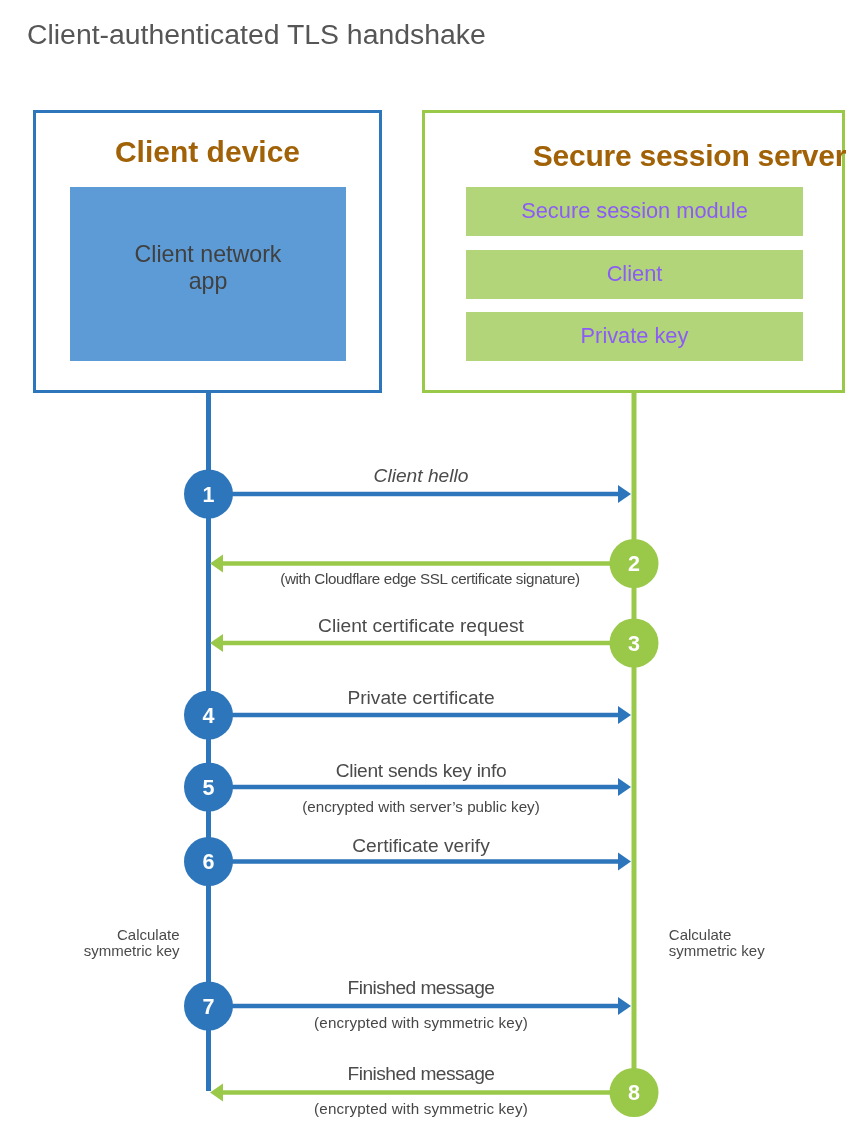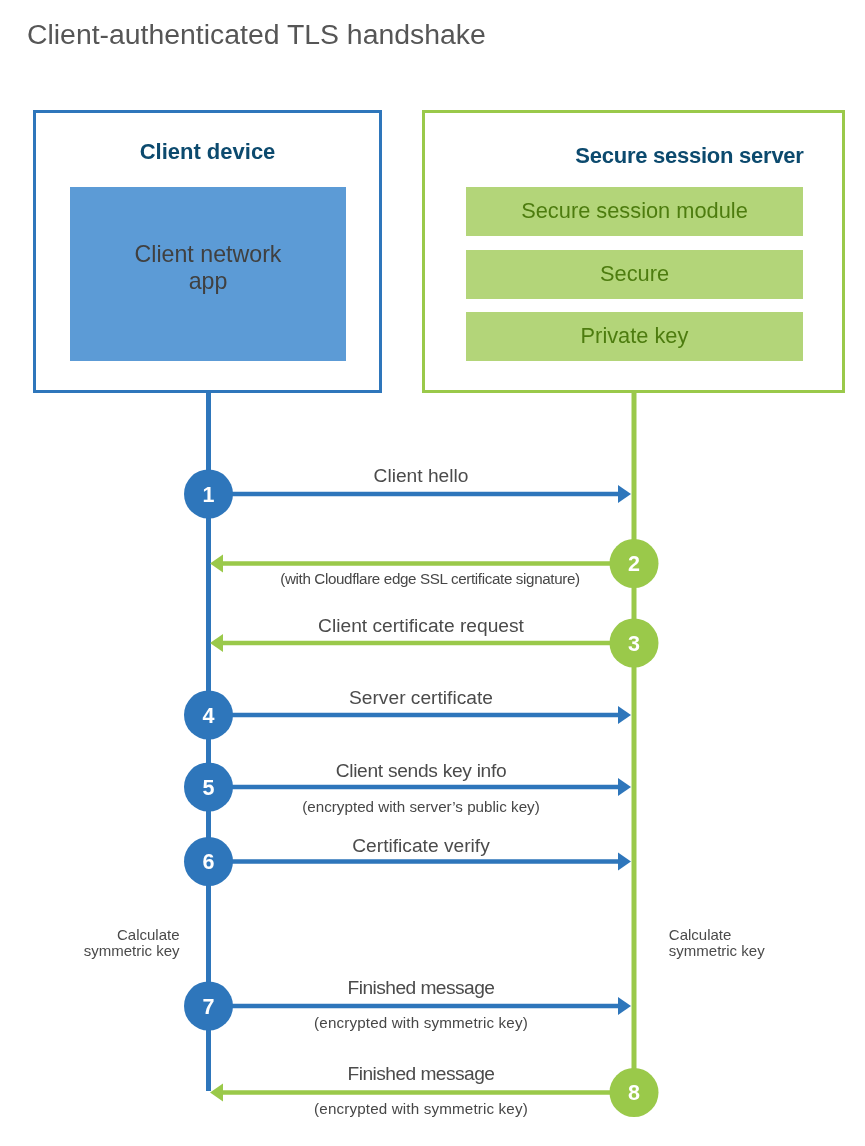--- a/index.html
+++ b/index.html
@@ -1,26 +1,26 @@
 <!DOCTYPE html>
 <html><head>
 <meta charset="utf-8">
 <style>
   html,body{margin:0;padding:0;}
   body{width:865px;height:1146px;background:#ffffff;font-family:"Liberation Sans",sans-serif;}
   .page{position:relative;width:865px;height:1146px;overflow:hidden;}
   .abs{position:absolute;}
   .title{left:27px;top:17.9px;font-size:28.4px;line-height:33px;color:#565656;letter-spacing:0px;white-space:nowrap;}
-  .boxhdr{font-weight:bold;font-size:22px;line-height:24px;color:#0c4a6e;text-align:center;white-space:nowrap;}
+  .boxhdr{font-weight:bold;font-size:30px;line-height:24px;color:#a16207;text-align:center;white-space:nowrap;}
   .bluebox{left:33px;top:110px;width:343px;height:277px;border:3px solid #2e76bb;}
   .greenbox{left:422px;top:110px;width:417px;height:277px;border:3px solid #9ac94a;}
   .bluefill{left:70px;top:187px;width:276px;height:174px;background:#5c9bd6;}
   .bluefill .txt{position:absolute;left:0;top:54.4px;width:276px;text-align:center;color:#404040;font-size:23.2px;line-height:27px;}
   .bar{left:466px;width:337px;height:49px;background:#b3d579;}
-  .bartxt{width:337px;left:466px;text-align:center;color:#4d7c0f;font-size:21.8px;line-height:24px;white-space:nowrap;}
+  .bartxt{width:337px;left:466px;text-align:center;color:#8b5cf6;font-size:21.8px;line-height:24px;white-space:nowrap;}
   .lbl{font-size:19.2px;line-height:22px;color:#4b4b4b;text-align:center;white-space:nowrap;}
   .sub{font-size:15.2px;line-height:17px;color:#474747;text-align:center;white-space:nowrap;}
   .side{font-size:15px;color:#4a4a4a;line-height:17.15px;}
 </style>
 </head>
 <body>
 <div class="page">
   <div class="abs title">Client-authenticated TLS handshake</div>
 
   <div class="abs bluebox"></div>
@@ -28,21 +28,21 @@
   <div class="abs bluefill">
       <div class="txt">Client network<br>app</div>
     </div>
 
   <div class="abs greenbox"></div>
   <div class="abs boxhdr" style="left:422px;top:144px;width:473px;letter-spacing:-0.25px;padding-left:31px;">Secure session server</div>
   <div class="abs bar" style="top:187px;"></div>
   <div class="abs bar" style="top:249.5px;"></div>
   <div class="abs bar" style="top:312px;"></div>
   <div class="abs bartxt" style="top:199.3px;">Secure session module</div>
-  <div class="abs bartxt" style="top:261.8px;">Secure</div>
+  <div class="abs bartxt" style="top:261.8px;">Client</div>
   <div class="abs bartxt" style="top:324.3px;">Private key</div>
 
   <svg class="abs" style="left:0;top:0;" width="865" height="1146" viewBox="0 0 865 1146">
 
     <rect x="206" y="393" width="5" height="698" fill="#2e76bb"></rect>
     <rect x="631.5" y="393" width="5" height="700" fill="#9ac94a"></rect>
 
     <g fill="#2e76bb">
       <rect x="209" y="491.75" width="410" height="4.5"></rect>
         <polygon points="631,494 618,485 618,503"></polygon>
@@ -78,24 +78,24 @@
         <text x="208.5" y="794.9">5</text>
       <circle cx="208.5" cy="861.5" r="24.5" fill="#2e76bb"></circle>
         <text x="208.5" y="869.4">6</text>
       <circle cx="208.5" cy="1006" r="24.5" fill="#2e76bb"></circle>
         <text x="208.5" y="1013.9">7</text>
       <circle cx="634" cy="1092.5" r="24.5" fill="#9ac94a"></circle>
         <text x="634" y="1100.4">8</text>
     </g>
   </svg>
 
-  <div class="abs lbl" id="L1" style="left:221px;top:465.3px;width:400px;">Client hello</div>
+  <div class="abs lbl" id="L1" style="left:221px;top:465.3px;width:400px;font-style:italic;">Client hello</div>
   <div class="abs sub" id="S2" style="left:230px;top:569.7px;width:400px;letter-spacing:-0.36px;">(with Cloudflare edge SSL certificate signature)</div>
   <div class="abs lbl" id="L3" style="left:221px;top:614.8px;width:400px;">Client certificate request</div>
-  <div class="abs lbl" id="L4" style="left:221px;top:686.6px;width:400px;">Server certificate</div>
+  <div class="abs lbl" id="L4" style="left:221px;top:686.6px;width:400px;">Private certificate</div>
   <div class="abs lbl" id="L5" style="left:221px;top:760px;width:400px;letter-spacing:-0.3px;">Client sends key info</div>
   <div class="abs sub" id="S5" style="left:221px;top:797.7px;width:400px;">(encrypted with server’s public key)</div>
   <div class="abs lbl" id="L6" style="left:221px;top:834.8px;width:400px;">Certificate verify</div>
   <div class="abs lbl" id="L7" style="left:221px;top:977.3px;width:400px;letter-spacing:-0.55px;">Finished message</div>
   <div class="abs sub" id="S7" style="left:221px;top:1014px;width:400px;letter-spacing:0.15px;">(encrypted with symmetric key)</div>
   <div class="abs lbl" id="L8" style="left:221px;top:1062.9px;width:400px;letter-spacing:-0.55px;">Finished message</div>
   <div class="abs sub" id="S8" style="left:221px;top:1099.9px;width:400px;letter-spacing:0.15px;">(encrypted with symmetric key)</div>
 
   <div class="abs side" id="calcL" style="left:29.5px;top:926.6px;width:150px;text-align:right;line-height:16.7px;font-size:15px;">Calculate<br>symmetric key</div>
   <div class="abs side" id="calcR" style="left:668.8px;top:926.6px;width:150px;text-align:left;line-height:16.7px;font-size:15px;">Calculate<br>symmetric key</div>

